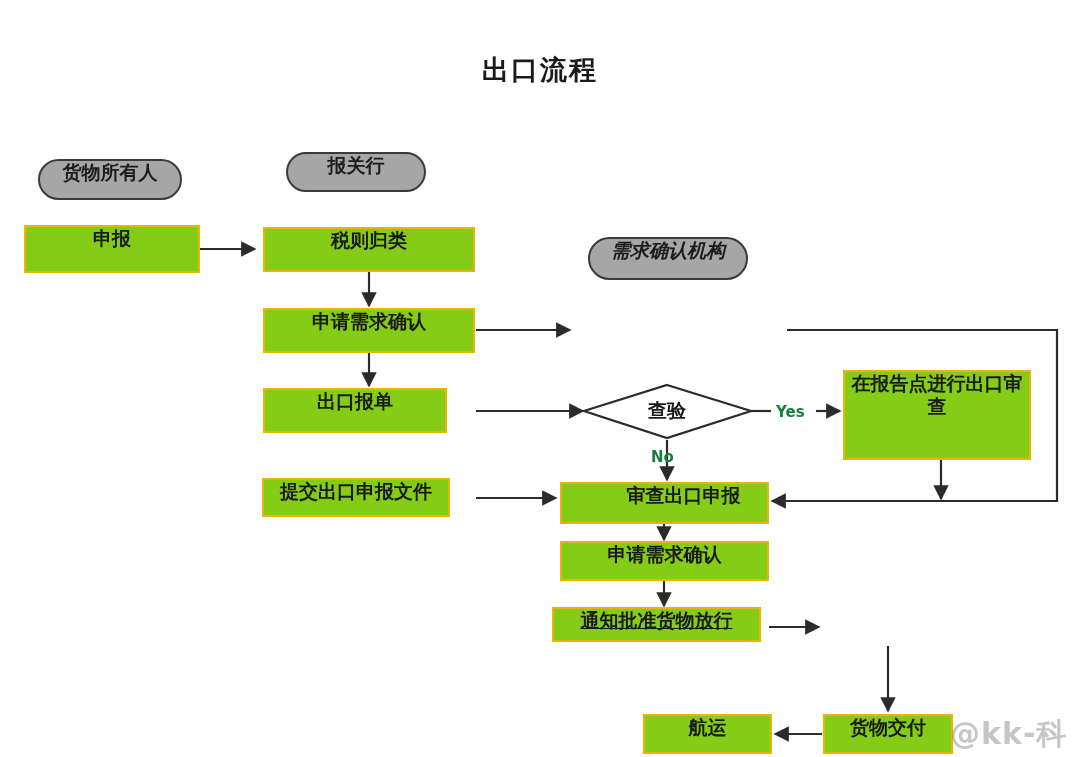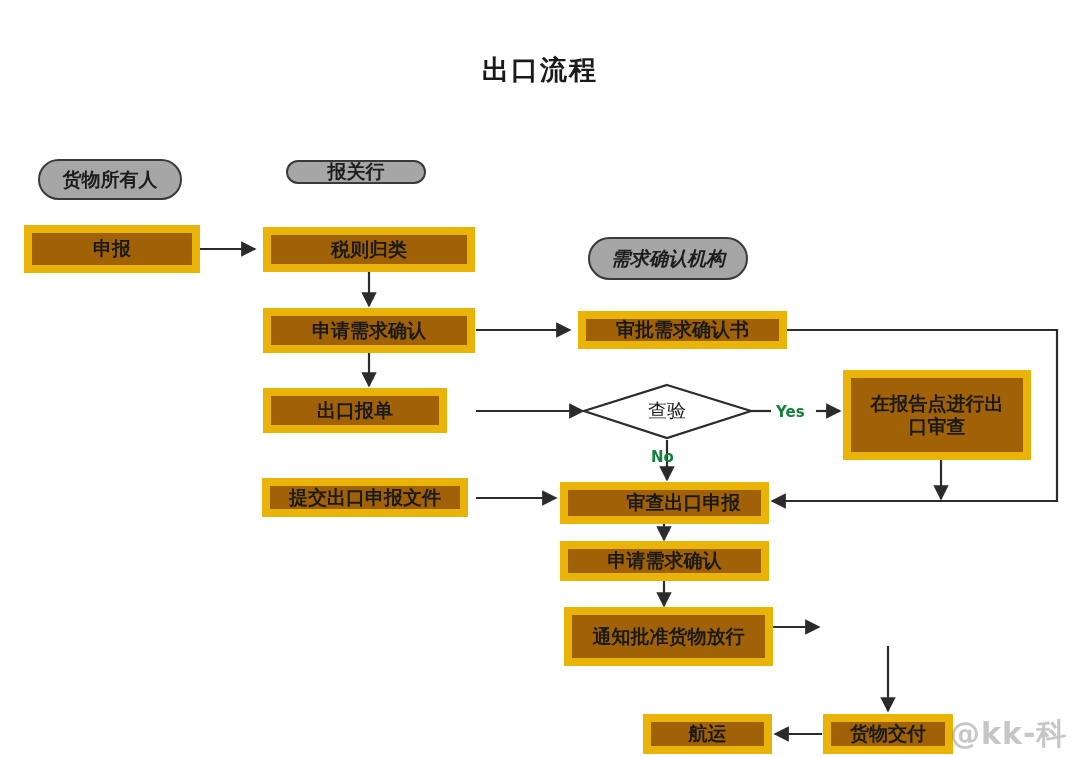--- a/index.html
+++ b/index.html
@@ -39,51 +39,51 @@
     font-size: 27px;
     font-weight: bold;
     color: #1a1a1a;
     letter-spacing: 2px;
     font-family: "DejaVu Sans", "Liberation Sans", sans-serif;
   }
   .node {
     position: absolute;
     box-sizing: border-box;
     display: flex;
-    align-items: center;
+    align-items: flex-start;
     justify-content: center;
     text-align: center;
     color: #1a1a1a;
     font-weight: bold;
     line-height: 1.22;
     font-family: "DejaVu Sans", "Liberation Sans", sans-serif;
   }
   .box {
-    border: 8px solid #eab308;
-    background: #a16207;
+    border: 2px solid #eab308;
+    background: #84cc16;
     font-size: 19px;
   }
   .box.two-line {
     font-size: 19px;
-    padding: 0 16px;
+    padding: 0 6px;
   }
   .lane {
     background: #a6a6a6;
     border: 2px solid #3a3a3a;
     border-radius: 999px;
     font-size: 19px;
     color: #1c1c1c;
   }
   .diamond-label {
     position: absolute;
     display: flex;
     align-items: center;
     justify-content: center;
     font-size: 19px;
-    font-weight: normal;
+    font-weight: bold;
     color: #1a1a1a;
     pointer-events: none;
   }
   .edge-label {
     position: absolute;
     font-size: 15px;
     font-weight: bold;
     color: #15803d;
     font-family: "DejaVu Sans", "Liberation Sans", sans-serif;
   }
@@ -143,68 +143,65 @@
 
       <path d="M 822 714 L 775 714" marker-end="url(#arrow)"></path>
 
       <polygon points="667,365 751,391 667,418 584,391" fill="#ffffff" stroke="#2b2b2b" stroke-width="2.2"></polygon>
     </g>
   </svg>
 
   <div class="node lane" style="left:38px; top:139px; width:144px; height:41px;">
     <span>货物所有人</span>
   </div>
-  <div class="node lane" style="left:286px; top:140px; width:140px; height:24px;">
+  <div class="node lane" style="left:286px; top:132px; width:140px; height:40px;">
     <span>报关行</span>
   </div>
   <div class="node lane" style="left:588px; top:217px; width:160px; height:43px;font-style:italic;">
     <span>需求确认机构</span>
   </div>
 
   <div class="node box" style="left:24px; top:205px; width:176px; height:48px;">
     <span>申报</span>
   </div>
 
   <div class="node box" style="left:263px; top:207px; width:212px; height:45px;">
     <span>税则归类</span>
   </div>
 
   <div class="node box" style="left:263px; top:288px; width:212px; height:45px;">
     <span>申请需求确认</span>
   </div>
 
-  <div class="node box" style="left:578px; top:291px; width:209px; height:38px;">
-    <span>审批需求确认书</span>
-  </div>
 
   <div class="node box" style="left:263px; top:368px; width:184px; height:45px;">
     <span>出口报单</span>
   </div>
 
   <div class="diamond-label" style="left:614px; top:375px; width:106px; height:32px;">
     <span>查验</span>
   </div>
 
   <div class="node box two-line" style="left:843px; top:350px; width:188px; height:90px;">
     <span>在报告点进行出口审查</span>
   </div>
 
-  <div class="node box" style="left:262px; top:458px; width:206px; height:39px;">
+  <div class="node box" style="left:262px; top:458px; width:188px; height:39px;">
     <span>提交出口申报文件</span>
   </div>
 
   <div class="node box" style="left:560px; top:462px; width:209px; height:42px;padding-left:38px;">
     <span>审查出口申报</span>
   </div>
 
   <div class="node box" style="left:560px; top:521px; width:209px; height:40px;">
     <span>申请需求确认</span>
   </div>
 
-  <div class="node box" style="left:564px; top:587px; width:209px; height:59px;">
+  <div class="node box" style="left:552px; top:587px; width:209px; height:35px;text-decoration:underline;">
     <span>通知批准货物放行</span>
   </div>
 
 
   <div class="node box" style="left:823px; top:694px; width:130px; height:40px;">
     <span>货物交付</span>
   </div>
 
   <div class="node box" style="left:643px; top:694px; width:129px; height:40px;">
     <span>航运</span>

